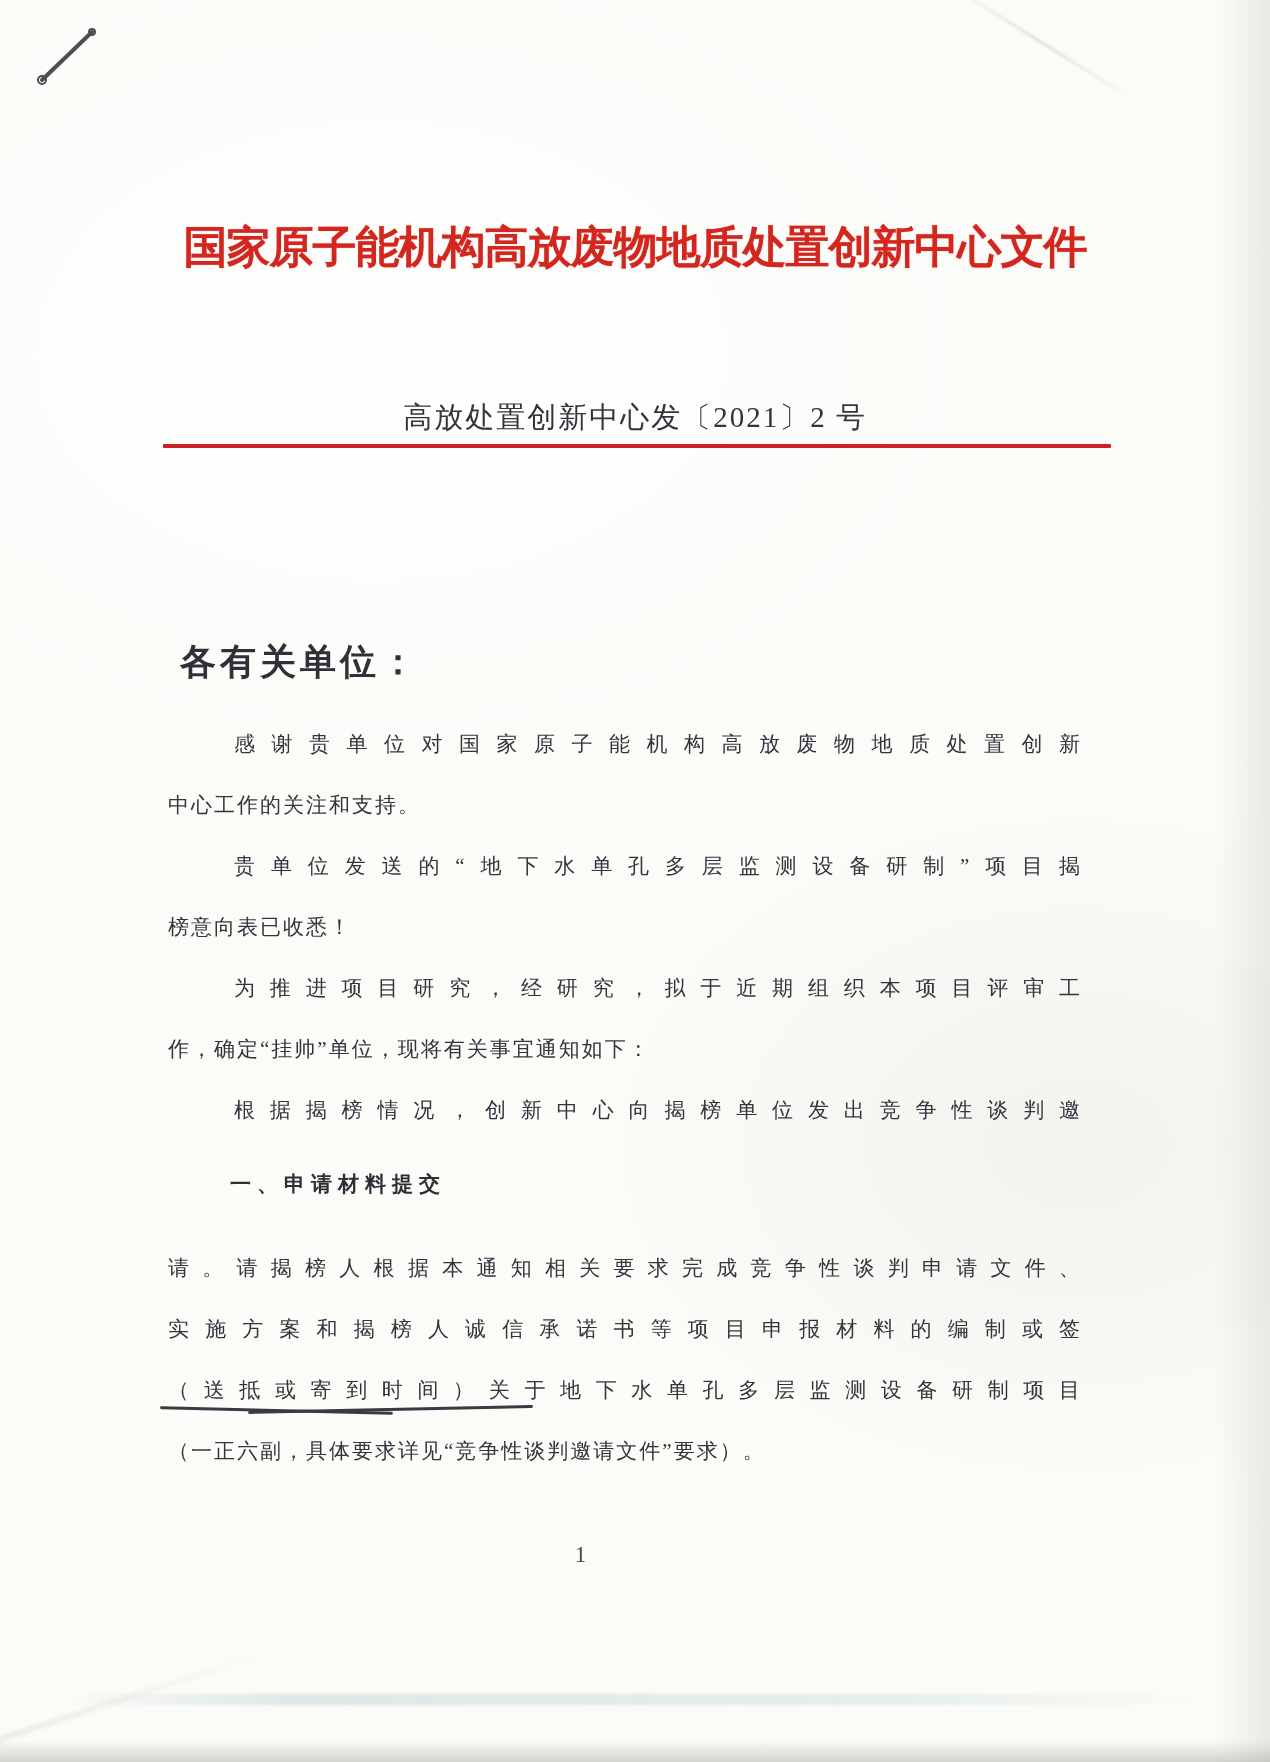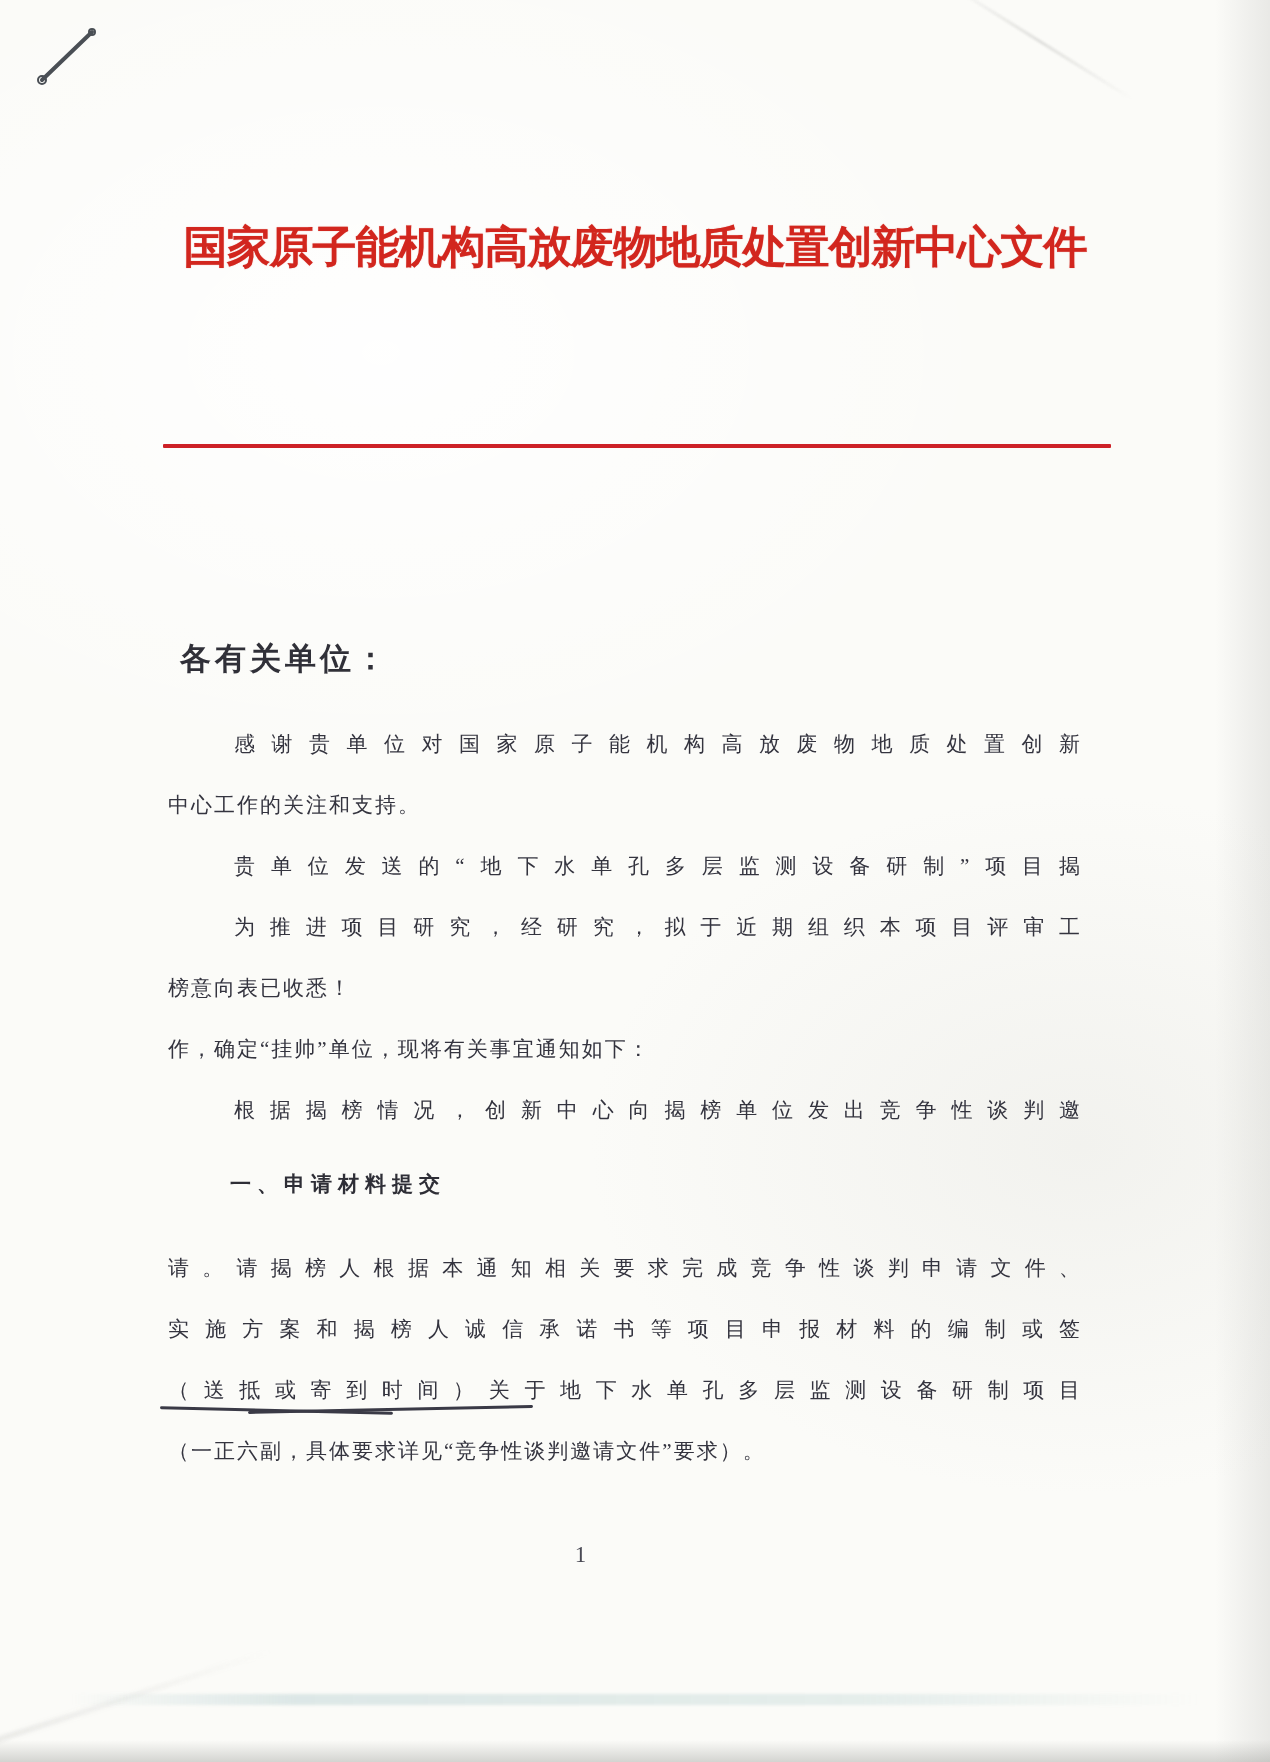--- a/index.html
+++ b/index.html
@@ -44,21 +44,21 @@
   .notice-title{
     position:absolute;top:478px;left:0;width:100%;
     text-align:center;color:#2b2b33;
     font-size:36px;font-weight:700;letter-spacing:1px;
     line-height:67px;
   }
 
   .salutation{
     position:absolute;top:638px;left:180px;
     font-family:"Liberation Sans","DejaVu Sans",sans-serif;
-    font-size:31px;font-weight:700;letter-spacing:4px;color:#303038;
+    font-size:36px;font-weight:700;letter-spacing:4px;color:#303038;
   }
 
   
   .document-body{
     position:absolute;top:714px;left:168px;width:914px;
     color:#34343f;font-size:21px;letter-spacing:2px;
   }
   .body-line{line-height:61px;min-height:61px;}
   .body-line.indent{text-indent:66px;}
   .body-line.fill{text-align:justify;text-align-last:justify;}
@@ -115,32 +115,33 @@
       <line x1="12" y1="58" x2="62" y2="10" stroke="#4a4f55" stroke-width="4" stroke-linecap="round"></line>
       <circle cx="12" cy="58" r="4" fill="none" stroke="#4a4f55" stroke-width="2"></circle>
       <circle cx="62" cy="10" r="3" fill="none" stroke="#4a4f55" stroke-width="2"></circle>
     </svg>
   </div>
 
   <div class="crease"></div>
 
   <div class="letterhead-title">国家原子能机构高放废物地质处置创新中心文件</div>
 
+  <div class="doc-number">高放处置创新中心发〔2021〕2 号</div>
 
   <div class="red-rule"></div>
 
 
   <div class="salutation">各有关单位：</div>
 
   <div class="document-body">
       <div class="body-line indent fill"><span>感谢贵单位对国家原子能机构高放废物地质处置创新</span></div>
       <div class="body-line flush"><span>中心工作的关注和支持。</span></div>
       <div class="body-line indent fill"><span>贵单位发送的“地下水单孔多层监测设备研制”项目揭</span></div>
+      <div class="body-line flush"><span>榜意向表已收悉！</span></div>
       <div class="body-line indent fill"><span>为推进项目研究，经研究，拟于近期组织本项目评审工</span></div>
-      <div class="body-line flush"><span>榜意向表已收悉！</span></div>
       <div class="body-line flush"><span>作，确定“挂帅”单位，现将有关事宜通知如下：</span></div>
       <div class="body-line indent fill"><span>根据揭榜情况，创新中心向揭榜单位发出竞争性谈判邀</span></div>
       <div class="body-line heading"><span>一、申请材料提交</span></div>
       <div class="body-line flush fill"><span>请。请揭榜人根据本通知相关要求完成竞争性谈判申请文件、</span></div>
       <div class="body-line flush fill"><span>实施方案和揭榜人诚信承诺书等项目申报材料的编制或签</span></div>
       <div class="body-line flush fill"><span class="hand-underline u-wavy">（送抵或寄到时间）</span><span>关于地下水单孔多层监测设备研制项目</span></div>
       <div class="body-line flush"><span>（一正六副，具体要求详见“竞争性谈判邀请文件”要求）。</span></div>
     </div>
 
   <div class="page-number">1</div>

